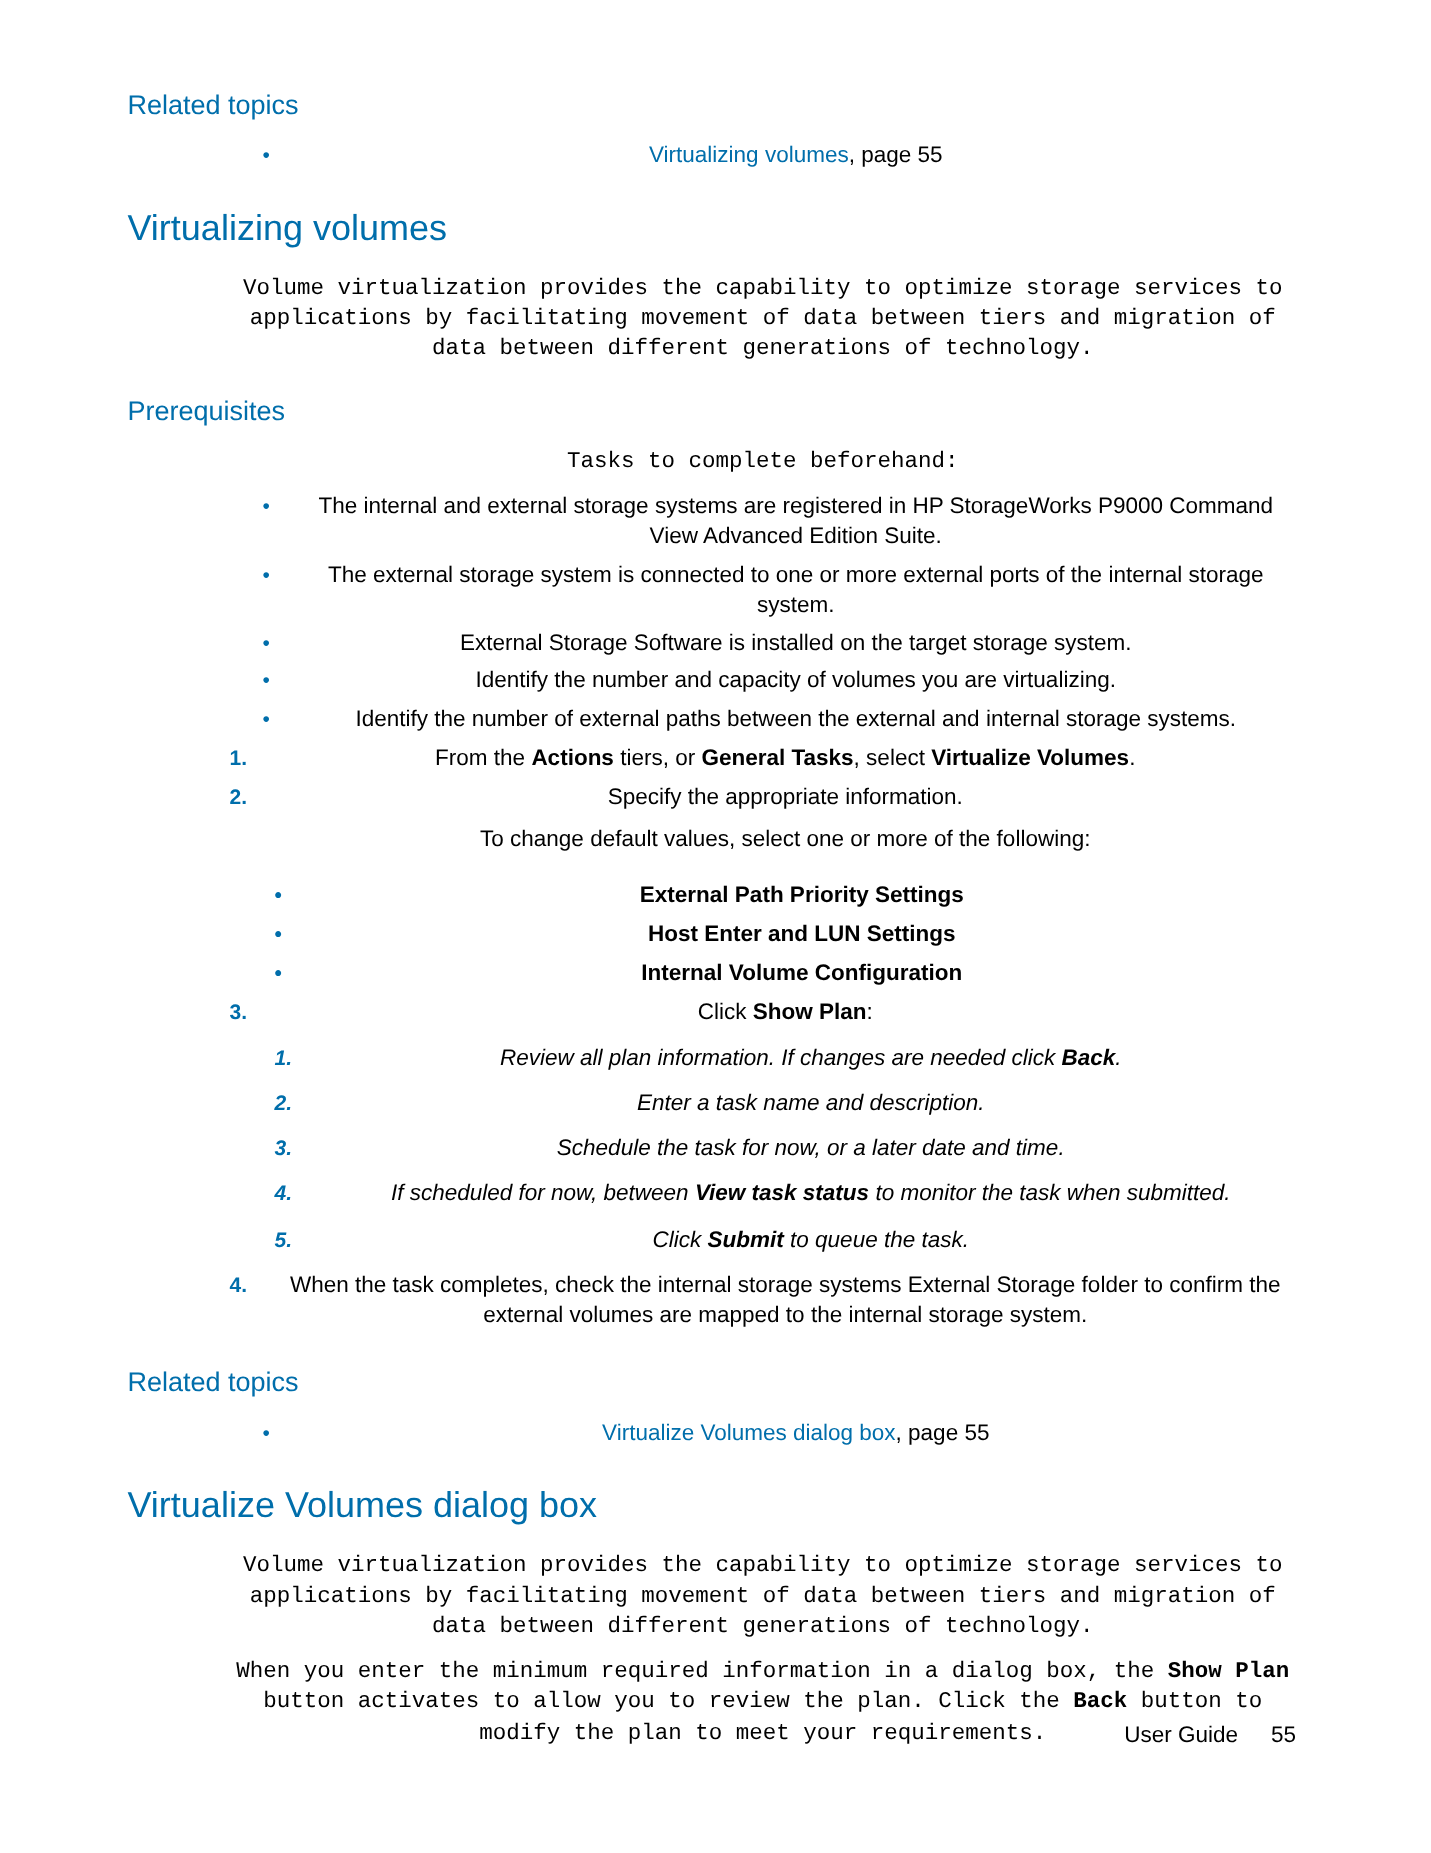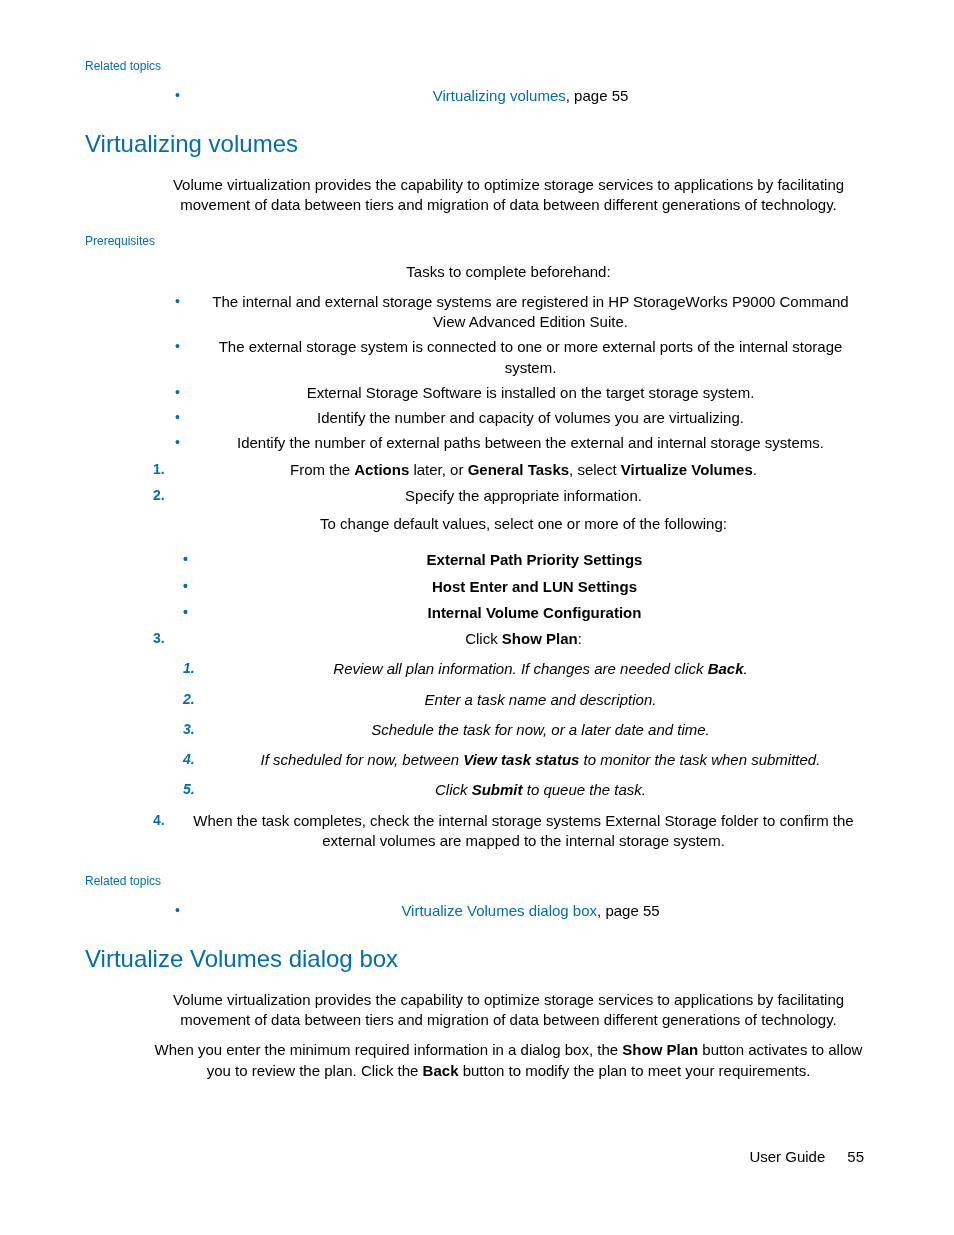--- a/index.html
+++ b/index.html
@@ -11,21 +11,21 @@
     color: #000;
     position: relative;
     padding: 58px 90px 0 85px;
     font-size: 15px;
     line-height: 1.35;
   }
   .blue-heading {
     color: #006eab;
     font-weight: 400;
   }
-  .h-sub { font-size: 12px; margin-bottom: 12px; }
+  .h-sub { font-size: 18px; margin-bottom: 12px; }
   .h-main { font-size: 24px; margin-bottom: 14px; margin-top: 22px; }
   .content-indent { padding-left: 68px; text-align: center; }
   ul.bullets { list-style: none; padding-left: 22px; }
   ul.bullets > li { position: relative; padding-left: 22px; margin-bottom: 5px; }
   ul.bullets > li::before {
     content: "•";
     position: absolute;
     left: 0;
     color: #006eab;
     font-size: 14px;
@@ -53,21 +53,21 @@
   ul.sub-bullets { list-style: none; padding-left: 0; margin-top: 10px; }
   ul.sub-bullets > li { position: relative; padding-left: 22px; margin-bottom: 6px; font-weight: bold; }
   ul.sub-bullets > li::before {
     content: "•";
     position: absolute;
     left: 0;
     color: #006eab;
     font-size: 14px;
   }
   .link { color: #006eab; }
-  .para { margin-bottom: 10px; }
+  .para { margin-bottom: 10px; font-family: Liberation Mono, monospace; }
   .section { margin-bottom: 18px; }
   .footer {
     position: absolute;
     bottom: 68px;
     right: 90px;
     font-size: 15px;
   }
   .footer .pnum { margin-left: 22px; }
   .step-note { margin-top: 8px; margin-bottom: 16px; }
   b { font-weight: bold; }
@@ -93,21 +93,21 @@
 <div class="content-indent section">
   <p class="para">Tasks to complete beforehand:</p>
   <ul class="bullets">
     <li>The internal and external storage systems are registered in HP StorageWorks P9000 Command View Advanced Edition Suite.</li>
     <li>The external storage system is connected to one or more external ports of the internal storage system.</li>
     <li>External Storage Software is installed on the target storage system.</li>
     <li>Identify the number and capacity of volumes you are virtualizing.</li>
     <li>Identify the number of external paths between the external and internal storage systems.</li>
   </ul>
   <ol class="numlist" style="margin-top:6px;">
-    <li><span>From the </span><b>Actions</b><span> later, or </span><b>General Tasks</b><span>, select </span><b>Virtualize Volumes</b><span>.</span></li>
+    <li><span>From the </span><b>Actions</b><span> tiers, or </span><b>General Tasks</b><span>, select </span><b>Virtualize Volumes</b><span>.</span></li>
     <li>
       <span>Specify the appropriate information.</span>
       <p class="step-note">To change default values, select one or more of the following:</p>
       <ul class="sub-bullets">
         <li>External Path Priority Settings</li>
         <li>Host Enter and LUN Settings</li>
         <li>Internal Volume Configuration</li>
       </ul>
     </li>
     <li>

